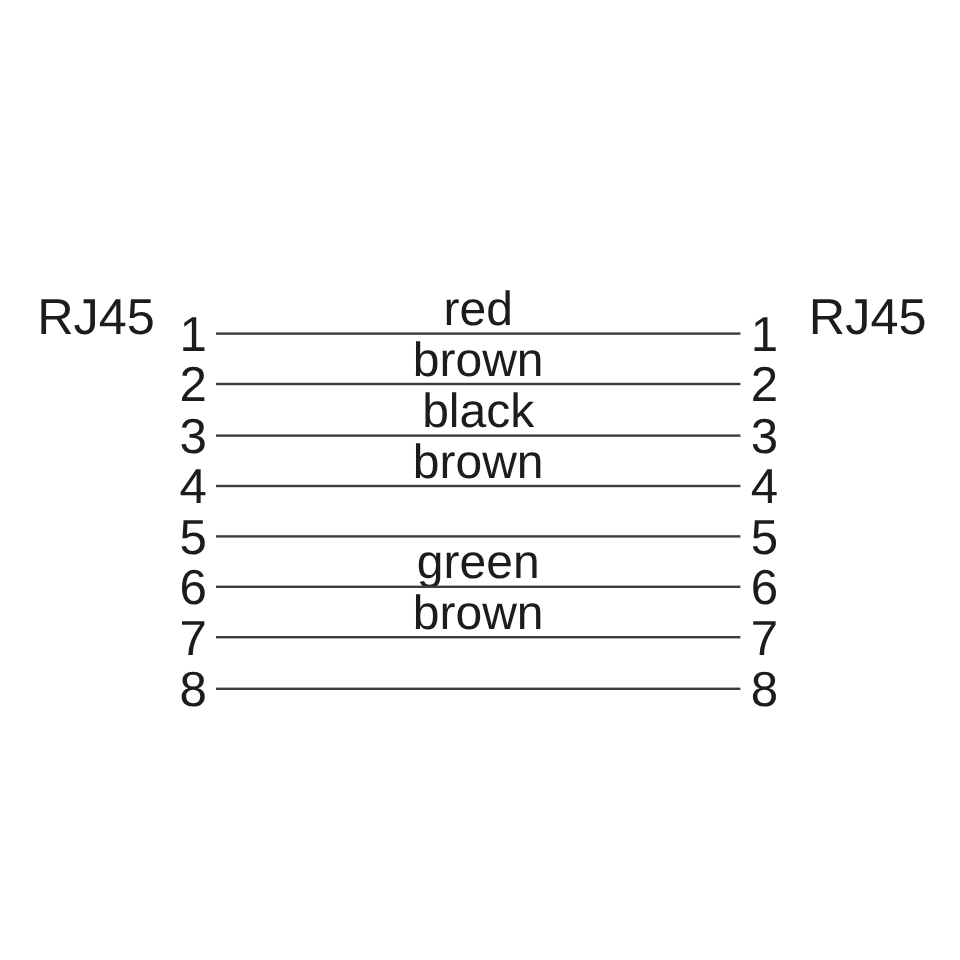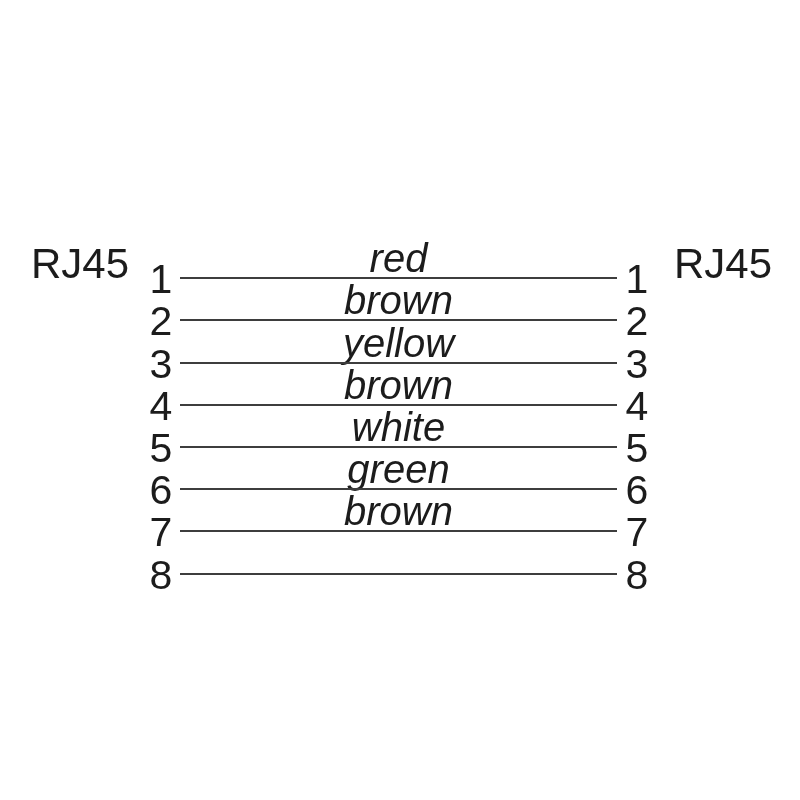--- a/index.html
+++ b/index.html
@@ -61,21 +61,20 @@
   .pin-num.right { left: 482px; width: 30px; text-align: center; }
   .wire-label {
     position: absolute;
     left: 40px;
     bottom: 1px;
     width: 437px;
     text-align: center;
     font-size: 40px;
     line-height: 1;
     color: var(--text-color);
-    font-style: italic;
   }
 </style>
 </head>
 <body>
 
 <div class="canvas">
 
   <span class="connector-label left">RJ45</span>
 
   <span class="connector-label right">RJ45</span>
@@ -91,35 +90,34 @@
 
     <div class="wire-row">
       <span class="pin-num left">2</span>
       <span class="wire-label">brown</span>
       <div class="wire-line"></div>
       <span class="pin-num right">2</span>
     </div>
 
     <div class="wire-row">
       <span class="pin-num left">3</span>
-      <span class="wire-label">yellow</span>
+      <span class="wire-label">black</span>
       <div class="wire-line"></div>
       <span class="pin-num right">3</span>
     </div>
 
     <div class="wire-row">
       <span class="pin-num left">4</span>
       <span class="wire-label">brown</span>
       <div class="wire-line"></div>
       <span class="pin-num right">4</span>
     </div>
 
     <div class="wire-row">
       <span class="pin-num left">5</span>
-      <span class="wire-label">white</span>
       <div class="wire-line"></div>
       <span class="pin-num right">5</span>
     </div>
 
     <div class="wire-row">
       <span class="pin-num left">6</span>
       <span class="wire-label">green</span>
       <div class="wire-line"></div>
       <span class="pin-num right">6</span>
     </div>

